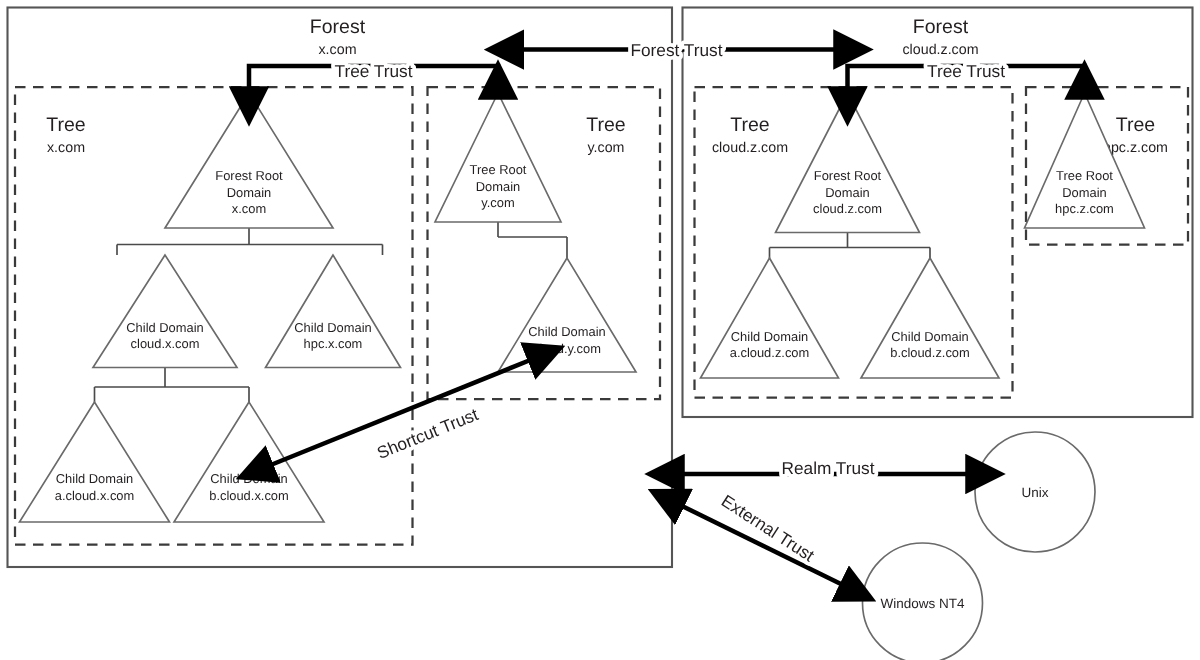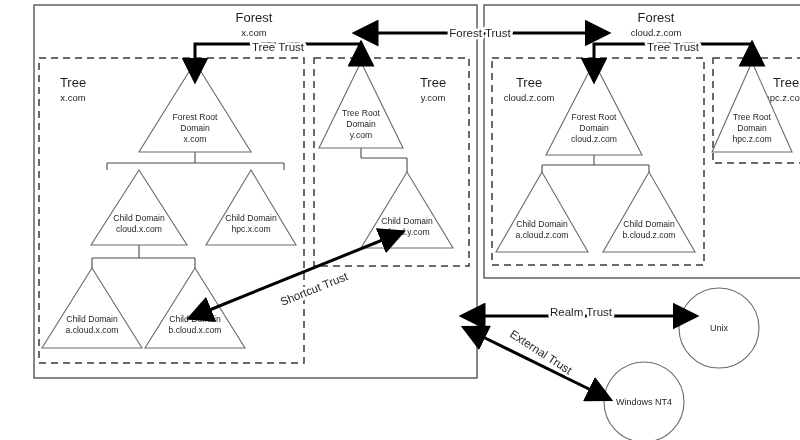--- a/index.html
+++ b/index.html
@@ -2,21 +2,21 @@
 <html><head>
 <meta charset="utf-8">
 <title>Active Directory Trust Diagram</title>
 <style>
   html,body{margin:0;padding:0;background:#ffffff;}
   body{
     width:800px;height:440px;overflow:hidden;
     font-family:"Liberation Sans","DejaVu Sans",sans-serif;
     color:#1a1a1a;
   }
-  #diagram-root{position:relative;width:688px;height:440px;margin-left:29px;}
+  #diagram-root{position:relative;width:688px;height:440px;}
   svg#ad-diagram{display:block;width:800px;height:440px;}
   .solid-box{fill:none;stroke:#555555;stroke-width:1.4;}
   .dashed-box{fill:none;stroke:#3a3a3a;stroke-width:1.5;stroke-dasharray:7 5;}
   .tri{fill:#ffffff;stroke:#6a6a6a;stroke-width:1.1;}
   .circ{fill:#ffffff;stroke:#6a6a6a;stroke-width:1.1;}
   .conn{fill:none;stroke:#4a4a4a;stroke-width:1.1;}
   .trust-line{fill:none;stroke:#000000;stroke-width:3;}
   .lbl{fill:#231f20;font-family:"Liberation Sans","DejaVu Sans",sans-serif;}
   .forest-title{font-size:13px;text-anchor:middle;}
   .forest-sub{font-size:9.5px;text-anchor:middle;}

